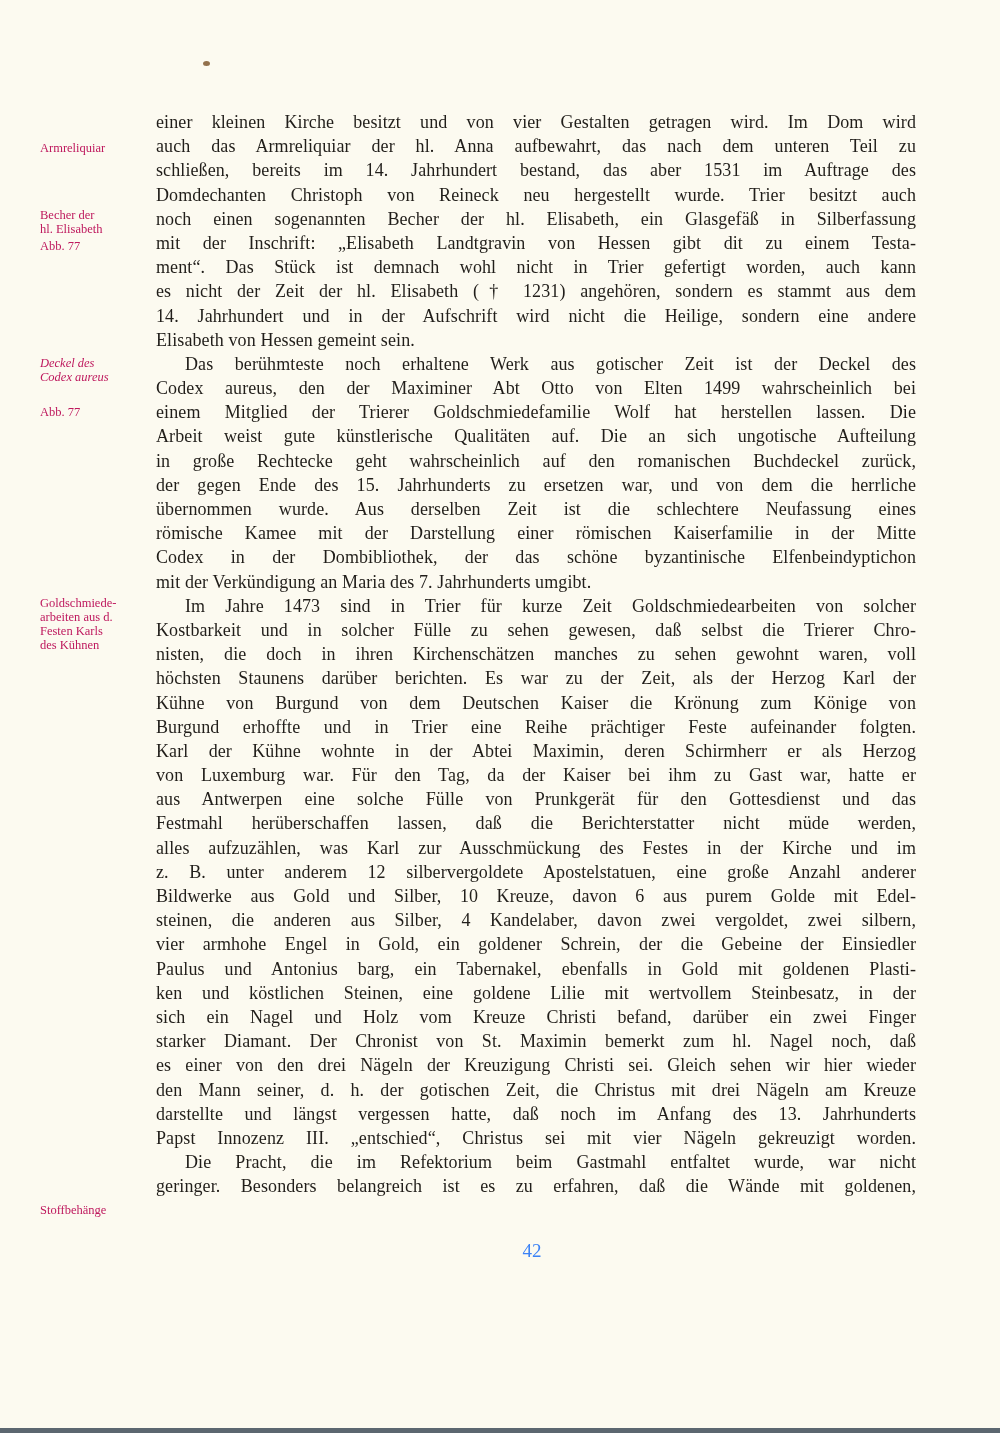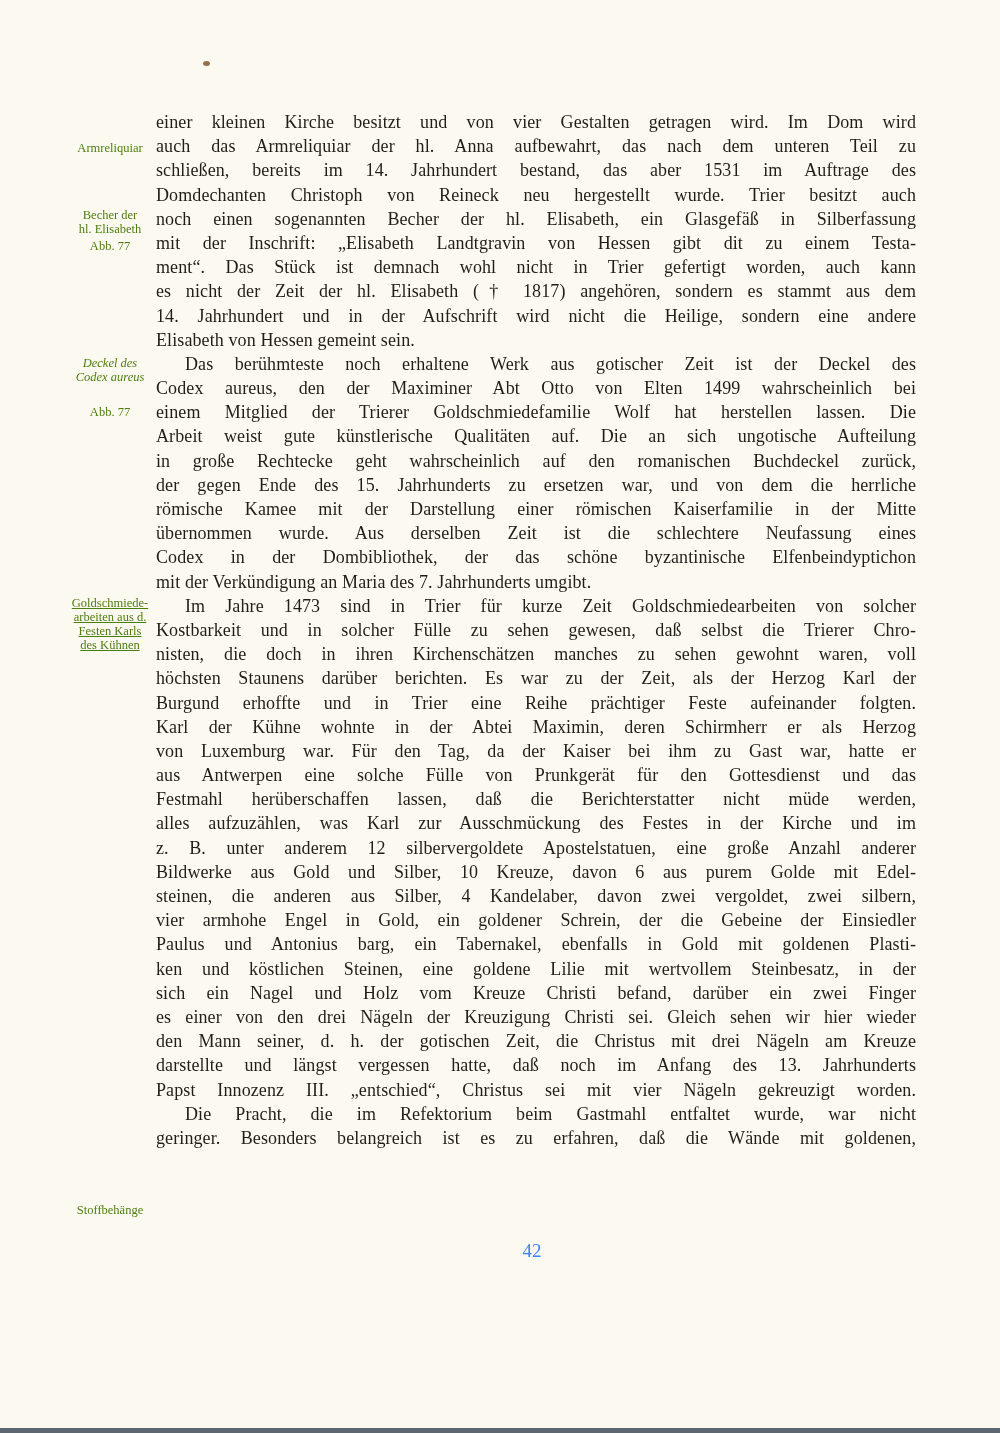--- a/index.html
+++ b/index.html
@@ -21,23 +21,23 @@
   .text-line{
     height:24.2px;white-space:nowrap;text-align:left;
   }
   .text-line.just{
     white-space:normal;
     text-align:justify;
     text-align-last:justify;
   }
   .text-line.indent{padding-left:29px;}
   .margin-note{
-    position:absolute;left:56px;width:108px;
+    position:absolute;left:40px;width:108px;
     font-size:12.5px;line-height:14px;
-    text-align:center;color:#4d7c0f;
+    text-align:left;color:#be185d;
   }
   .margin-note-line{white-space:nowrap;}
   .page-number{
     position:absolute;left:152px;top:1240px;width:760px;
     text-align:center;font-size:19px;color:#3b82f6;
   }
   .scan-speck{
     position:absolute;left:203px;top:61px;width:7px;height:5px;
     background:#93714c;border-radius:50%;
   }
@@ -62,73 +62,75 @@
       <div class="margin-note" style="top: 239px;">
         <div class="margin-note-line">Abb. 77</div>
       </div>
       <div class="margin-note" style="top: 356px; font-style: italic;">
         <div class="margin-note-line">Deckel des</div>
         <div class="margin-note-line">Codex aureus</div>
       </div>
       <div class="margin-note" style="top: 405px;">
         <div class="margin-note-line">Abb. 77</div>
       </div>
-      <div class="margin-note" style="top: 596px; text-decoration: underline;">
+      <div class="margin-note" style="top: 596px;">
         <div class="margin-note-line">Goldschmiede-</div>
         <div class="margin-note-line">arbeiten aus d.</div>
         <div class="margin-note-line">Festen Karls</div>
         <div class="margin-note-line">des Kühnen</div>
       </div>
       <div class="margin-note" style="top: 1203px;">
         <div class="margin-note-line">Stoffbehänge</div>
       </div>
     </div>
   <div class="body-text">
       <div class="paragraph">
         <div class="text-line just">einer kleinen Kirche besitzt und von vier Gestalten getragen wird. Im Dom wird</div>
         <div class="text-line just">auch das Armreliquiar der hl. Anna aufbewahrt, das nach dem unteren Teil zu</div>
         <div class="text-line just">schließen, bereits im 14. Jahrhundert bestand, das aber 1531 im Auftrage des</div>
         <div class="text-line just">Domdechanten Christoph von Reineck neu hergestellt wurde. Trier besitzt auch</div>
         <div class="text-line just">noch einen sogenannten Becher der hl. Elisabeth, ein Glasgefäß in Silberfassung</div>
         <div class="text-line just">mit der Inschrift: „Elisabeth Landtgravin von Hessen gibt dit zu einem Testa-</div>
         <div class="text-line just">ment“. Das Stück ist demnach wohl nicht in Trier gefertigt worden, auch kann</div>
-        <div class="text-line just">es nicht der Zeit der hl. Elisabeth († 1817) angehören, sondern es stammt aus dem</div>
+        <div class="text-line just">es nicht der Zeit der hl. Elisabeth († 1231) angehören, sondern es stammt aus dem</div>
         <div class="text-line just">14. Jahrhundert und in der Aufschrift wird nicht die Heilige, sondern eine andere</div>
         <div class="text-line">Elisabeth von Hessen gemeint sein.</div>
       </div>
       <div class="paragraph">
         <div class="text-line just indent">Das berühmteste noch erhaltene Werk aus gotischer Zeit ist der Deckel des</div>
         <div class="text-line just">Codex aureus, den der Maximiner Abt Otto von Elten 1499 wahrscheinlich bei</div>
         <div class="text-line just">einem Mitglied der Trierer Goldschmiedefamilie Wolf hat herstellen lassen. Die</div>
         <div class="text-line just">Arbeit weist gute künstlerische Qualitäten auf. Die an sich ungotische Aufteilung</div>
         <div class="text-line just">in große Rechtecke geht wahrscheinlich auf den romanischen Buchdeckel zurück,</div>
         <div class="text-line just">der gegen Ende des 15. Jahrhunderts zu ersetzen war, und von dem die herrliche</div>
+        <div class="text-line just">übernommen wurde. Aus derselben Zeit ist die schlechtere Neufassung eines</div>
         <div class="text-line just">römische Kamee mit der Darstellung einer römischen Kaiserfamilie in der Mitte</div>
-        <div class="text-line just">übernommen wurde. Aus derselben Zeit ist die schlechtere Neufassung eines</div>
         <div class="text-line just">Codex in der Dombibliothek, der das schöne byzantinische Elfenbeindyptichon</div>
         <div class="text-line">mit der Verkündigung an Maria des 7. Jahrhunderts umgibt.</div>
       </div>
       <div class="paragraph">
         <div class="text-line just indent">Im Jahre 1473 sind in Trier für kurze Zeit Goldschmiedearbeiten von solcher</div>
         <div class="text-line just">Kostbarkeit und in solcher Fülle zu sehen gewesen, daß selbst die Trierer Chro-</div>
         <div class="text-line just">nisten, die doch in ihren Kirchenschätzen manches zu sehen gewohnt waren, voll</div>
         <div class="text-line just">höchsten Staunens darüber berichten. Es war zu der Zeit, als der Herzog Karl der</div>
+        <div class="text-line just">Kühne von Burgund von dem Deutschen Kaiser die Krönung zum Könige von</div>
         <div class="text-line just">Burgund erhoffte und in Trier eine Reihe prächtiger Feste aufeinander folgten.</div>
         <div class="text-line just">Karl der Kühne wohnte in der Abtei Maximin, deren Schirmherr er als Herzog</div>
         <div class="text-line just">von Luxemburg war. Für den Tag, da der Kaiser bei ihm zu Gast war, hatte er</div>
         <div class="text-line just">aus Antwerpen eine solche Fülle von Prunkgerät für den Gottesdienst und das</div>
         <div class="text-line just">Festmahl herüberschaffen lassen, daß die Berichterstatter nicht müde werden,</div>
         <div class="text-line just">alles aufzuzählen, was Karl zur Ausschmückung des Festes in der Kirche und im</div>
         <div class="text-line just">z. B. unter anderem 12 silbervergoldete Apostelstatuen, eine große Anzahl anderer</div>
         <div class="text-line just">Bildwerke aus Gold und Silber, 10 Kreuze, davon 6 aus purem Golde mit Edel-</div>
         <div class="text-line just">steinen, die anderen aus Silber, 4 Kandelaber, davon zwei vergoldet, zwei silbern,</div>
         <div class="text-line just">vier armhohe Engel in Gold, ein goldener Schrein, der die Gebeine der Einsiedler</div>
         <div class="text-line just">Paulus und Antonius barg, ein Tabernakel, ebenfalls in Gold mit goldenen Plasti-</div>
         <div class="text-line just">ken und köstlichen Steinen, eine goldene Lilie mit wertvollem Steinbesatz, in der</div>
         <div class="text-line just">sich ein Nagel und Holz vom Kreuze Christi befand, darüber ein zwei Finger</div>
+        <div class="text-line just">starker Diamant. Der Chronist von St. Maximin bemerkt zum hl. Nagel noch, daß</div>
         <div class="text-line just">es einer von den drei Nägeln der Kreuzigung Christi sei. Gleich sehen wir hier wieder</div>
         <div class="text-line just">den Mann seiner, d. h. der gotischen Zeit, die Christus mit drei Nägeln am Kreuze</div>
         <div class="text-line just">darstellte und längst vergessen hatte, daß noch im Anfang des 13. Jahrhunderts</div>
         <div class="text-line just">Papst Innozenz III. „entschied“, Christus sei mit vier Nägeln gekreuzigt worden.</div>
       </div>
       <div class="paragraph">
         <div class="text-line just indent">Die Pracht, die im Refektorium beim Gastmahl entfaltet wurde, war nicht</div>
         <div class="text-line just">geringer. Besonders belangreich ist es zu erfahren, daß die Wände mit goldenen,</div>
       </div>
     </div>

